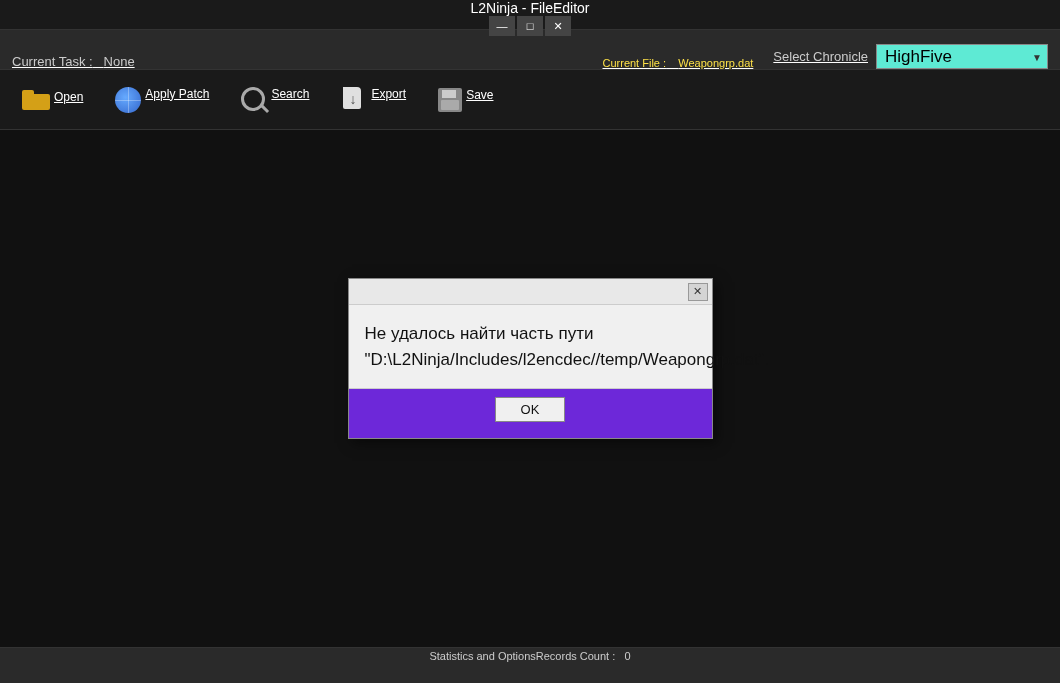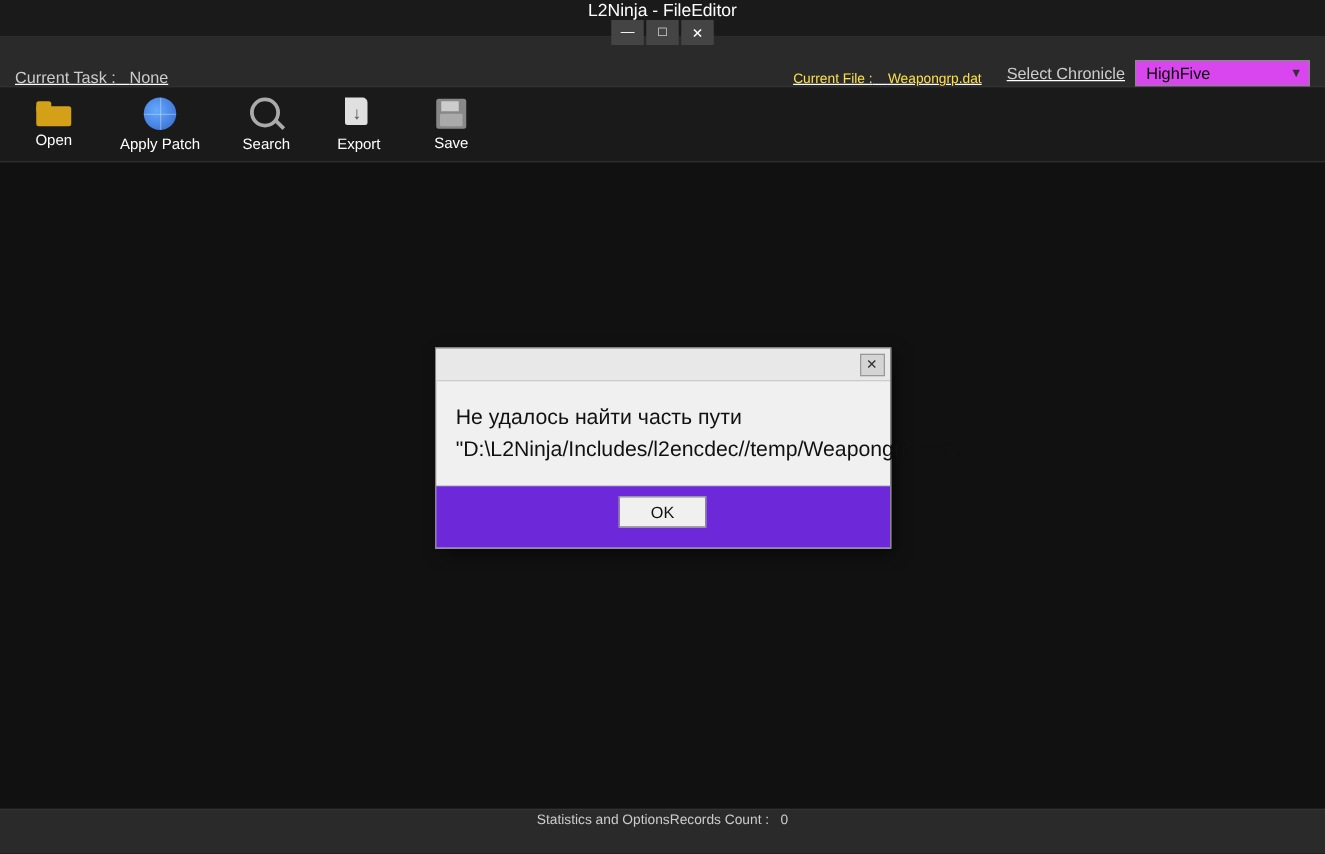--- a/index.html
+++ b/index.html
@@ -75,26 +75,26 @@
 
     #chronicle-section {
       display: flex;
       align-items: center;
       gap: 8px;
       font-size: 13px;
       color: #ccc;
     }
 
     #chronicle-select {
-      background: #d946ef;
+      background: #5eead4;
       color: #000;
       border: 1px solid #888;
       padding: 2px 24px 2px 8px;
-      font-size: 13px;
-      width: 140px;
+      font-size: 17px;
+      width: 172px;
       cursor: pointer;
       appearance: none;
       -webkit-appearance: none;
       position: relative;
     }
 
     #chronicle-wrapper {
       position: relative;
     }
 
@@ -115,31 +115,31 @@
       height: 60px;
       display: flex;
       align-items: center;
       padding: 0 8px;
       gap: 4px;
       border-bottom: 1px solid #333;
     }
 
     .toolbar-btn {
       display: flex;
-      flex-direction: column;
-      align-items: center;
+      align-items: flex-start;
       justify-content: center;
       gap: 4px;
       padding: 6px 14px;
       background: transparent;
       border: none;
       color: #fff;
       font-size: 12px;
       cursor: pointer;
       min-width: 70px;
+      text-decoration: underline;
     }
 
     
     .icon-open {
       display: inline-block;
       width: 28px;
       height: 20px;
       position: relative;
     }
     .icon-open::before {

